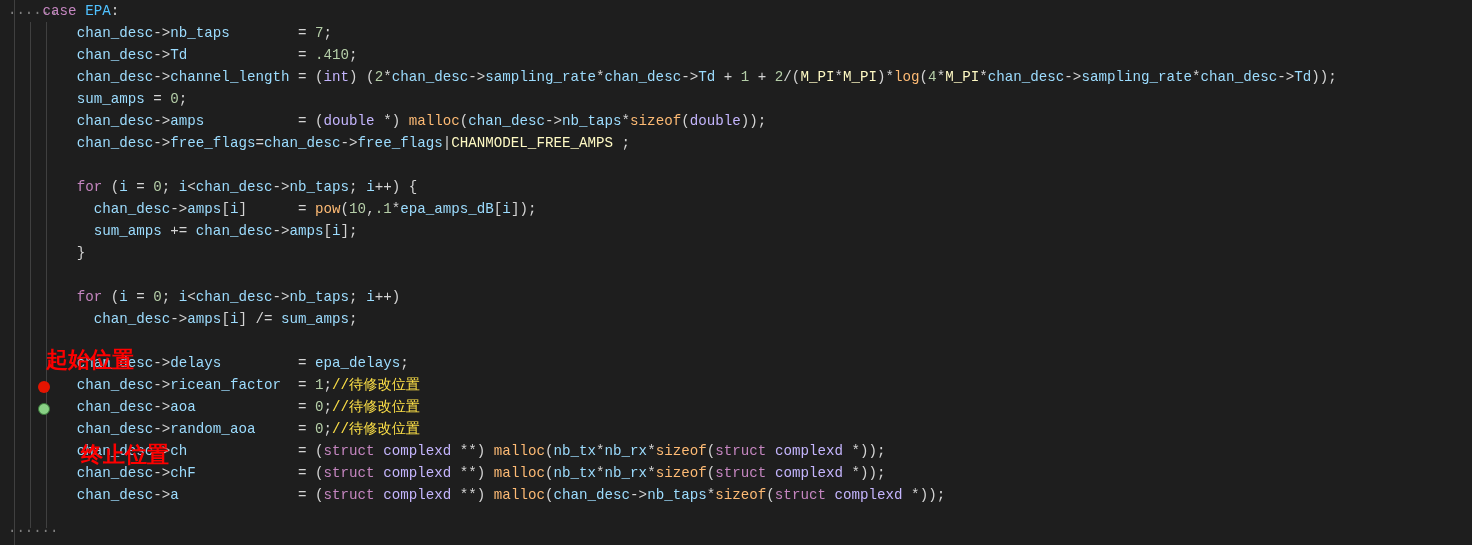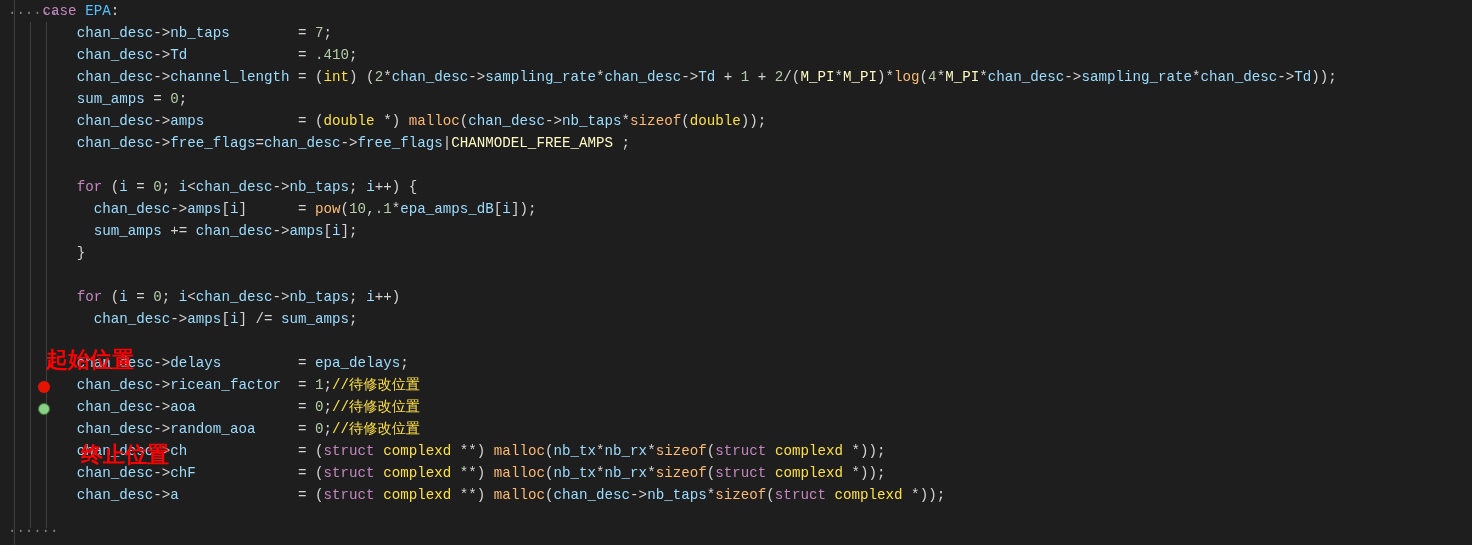--- a/index.html
+++ b/index.html
@@ -38,21 +38,21 @@
     left: 0;
     top: 0;
   }
   .line { height: 22px; }
   .indent { color: transparent; }
   .kw { color: #c586c0; }
   .enum { color: #4fc1ff; }
   .var { color: #9cdcfe; }
   .op { color: #d4d4d4; }
   .num { color: #b5cea8; }
-  .type { color: #fde047; }
+  .type { color: #c4b5fd; }
   .fn { color: #fdba74; }
   .mac { color: #fef9c3; }
   .cmt { color: #fde047; }
   .pun { color: #d4d4d4; }
   
   .breakpoint {
     position: absolute;
     width: 12px;
     height: 12px;
     border-radius: 50%;

